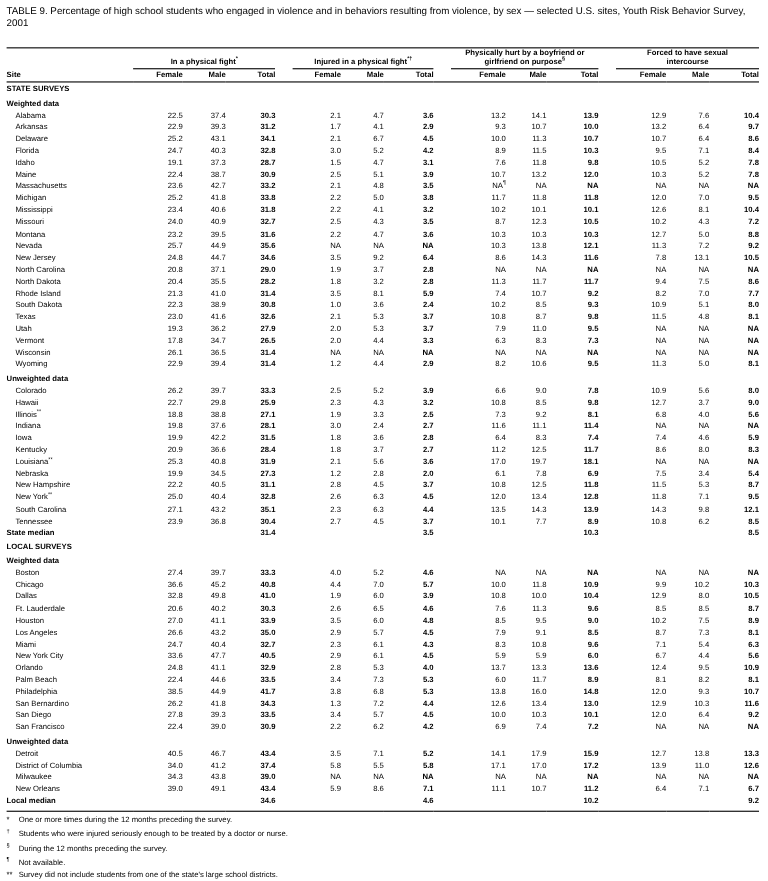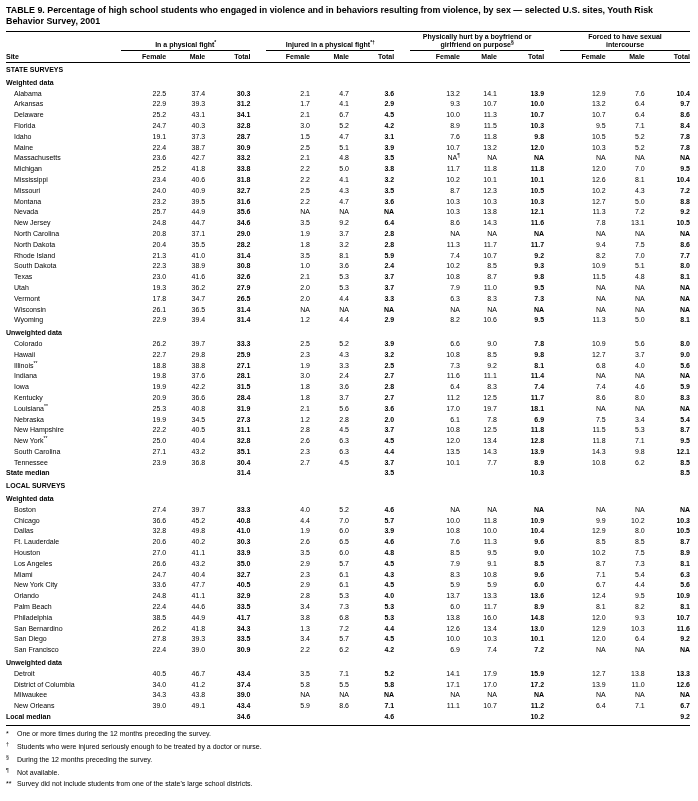--- a/index.html
+++ b/index.html
@@ -1,18 +1,18 @@
 <!DOCTYPE html>
 <html><head>
 <meta charset="utf-8">
 <style>
   html,body{margin:0;padding:0;background:#fff;}
   body{width:698px;height:801px;font-family:"Liberation Sans",sans-serif;color:#000;overflow:hidden;}
   .page{padding:5px 8px 0 6px;}
-  .title{font-weight:bold;font-size:8.9px;line-height:10.8px;letter-spacing:0;border-bottom:1px solid #000;padding-bottom:4px;}
+  .title{font-weight:normal;font-size:8.9px;line-height:10.8px;letter-spacing:0;border-bottom:1px solid #000;padding-bottom:16px;}
   table{border-collapse:collapse;table-layout:fixed;width:100%;font-size:7px;margin-top:1px;}
   th,td{padding:0;font-weight:normal;}
   thead th{vertical-align:bottom;}
   .glabel{font-weight:bold;text-align:center;border-bottom:1px solid #000;padding-bottom:1px;line-height:8.2px;}
   .g2 .glabel,.g3 .glabel,.g4 .glabel{margin-left:16px;}
   .gtext{margin:0 auto;}
   .g3 .gtext{max-width:128px;}
   .g4 .gtext{max-width:86px;}
   tr.subhead th{font-weight:bold;text-align:right;border-bottom:1.6px solid #000;padding:2px 0 2px 0;font-size:7px;}
   tr.subhead th.site{text-align:left;}

